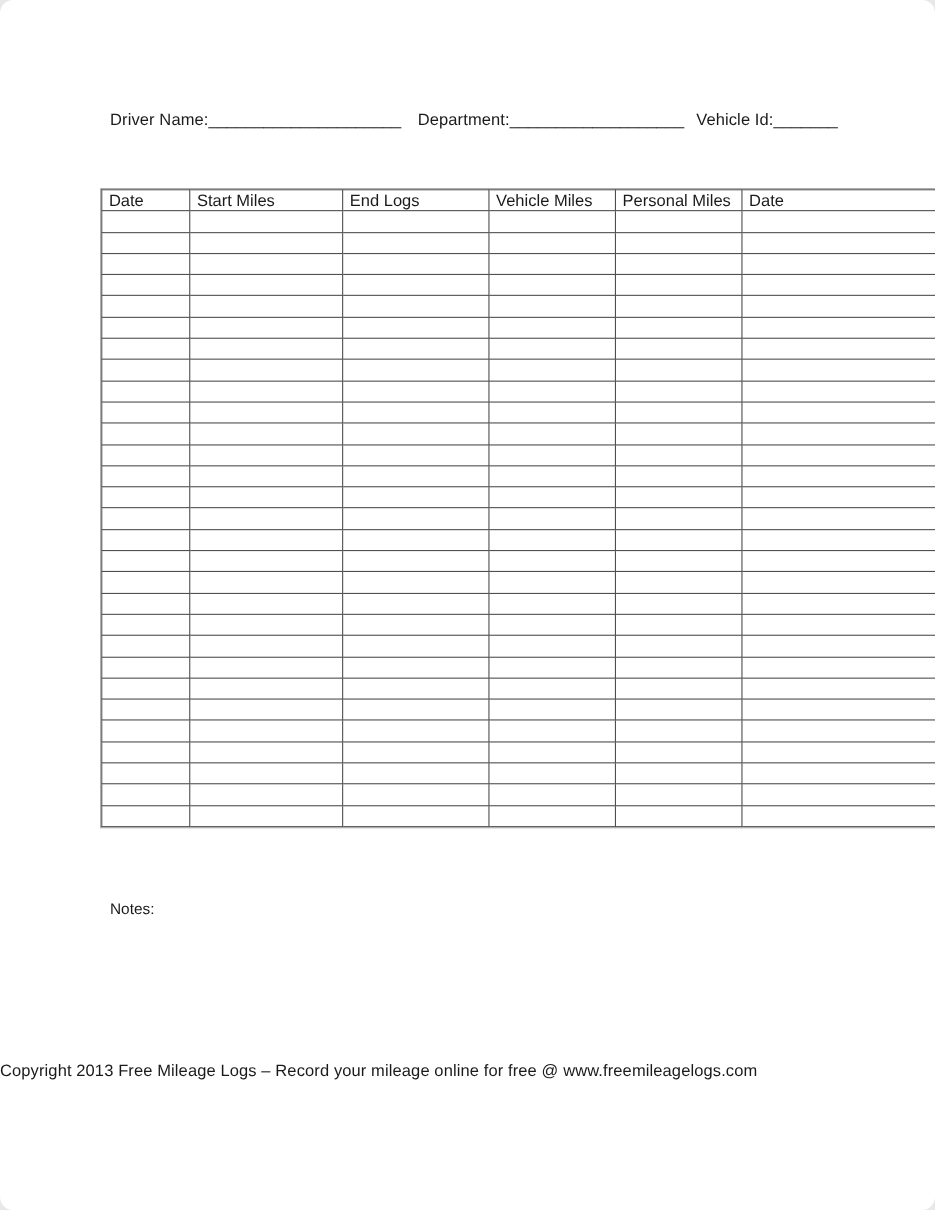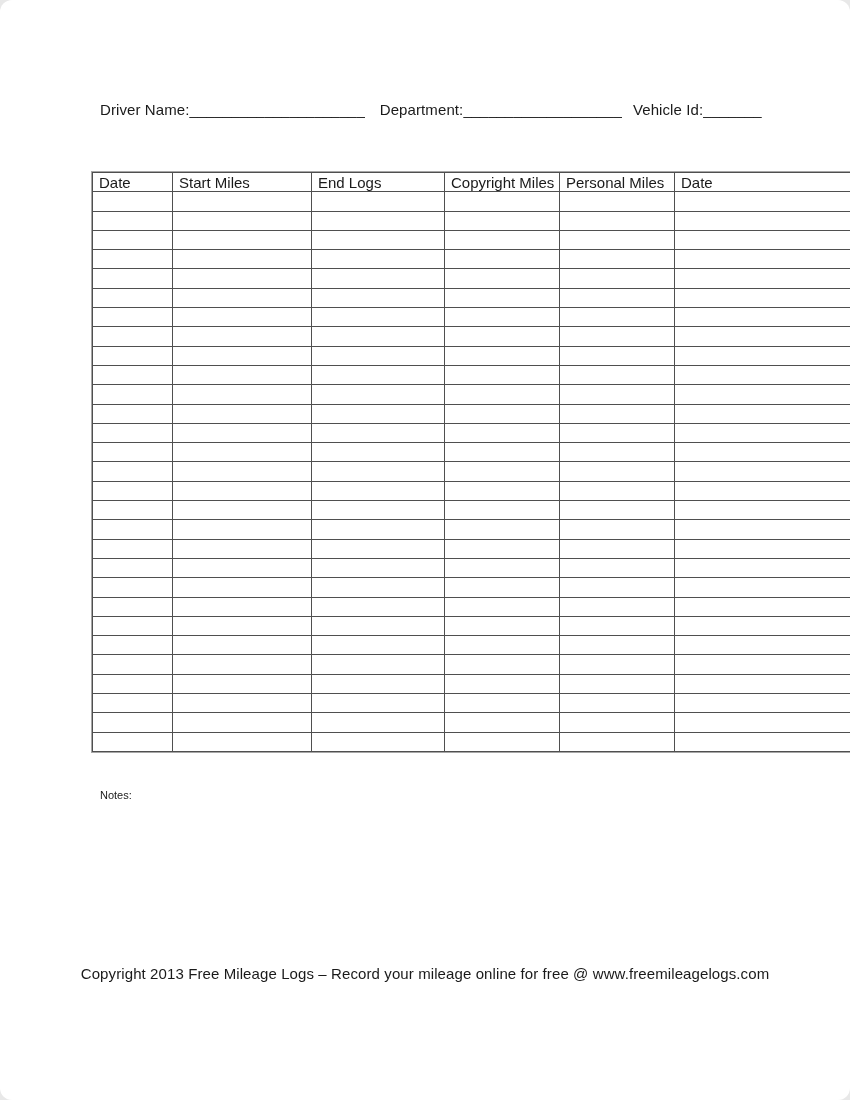--- a/index.html
+++ b/index.html
@@ -59,49 +59,48 @@
   table.log-table th:nth-child(1) { width: 73px;  }
   table.log-table th:nth-child(2) { width: 132px; margin-left: 36px; }
   table.log-table th:nth-child(3) { width: 126px; }
   table.log-table th:nth-child(4) { width: 108px; }
   table.log-table th:nth-child(5) { width: 108px; margin-top: 42px; }
   
 
   .notes-label {
     position: absolute;
     left: 100px;
-    top: 789px;
-    font-size: 11px;
+    top: 818px;
+    font-size: 14px;
   }
   .footer {
     position: absolute;
     top: 965px;
     left: 0;
     width: 850px;
-    text-align: center;
     font-size: 15px;
     letter-spacing: 0.1px;
   }
 </style>
 </head>
 <body>
 
 <div class="page">
 
   <div class="form-header">
     <span class="field"><span>Driver Name:</span><span class="blank">_____________________</span></span><span class="field gap-mid"><span>Department:</span><span class="blank">___________________</span></span><span class="field gap-end"><span>Vehicle Id:</span><span class="blank">_______</span></span>
   </div>
 
   <table class="log-table">
     <thead>
       <tr id="header-row">
           <th>Date</th>
           <th>Start Miles</th>
           <th>End Logs</th>
-          <th>Copyright Miles</th>
+          <th>Vehicle Miles</th>
           <th>Personal Miles</th>
           <th>Date</th>
         </tr>
     </thead>
     <tbody id="table-body">
         <tr>
           <td></td>
           <td></td>
           <td></td>
           <td></td>

